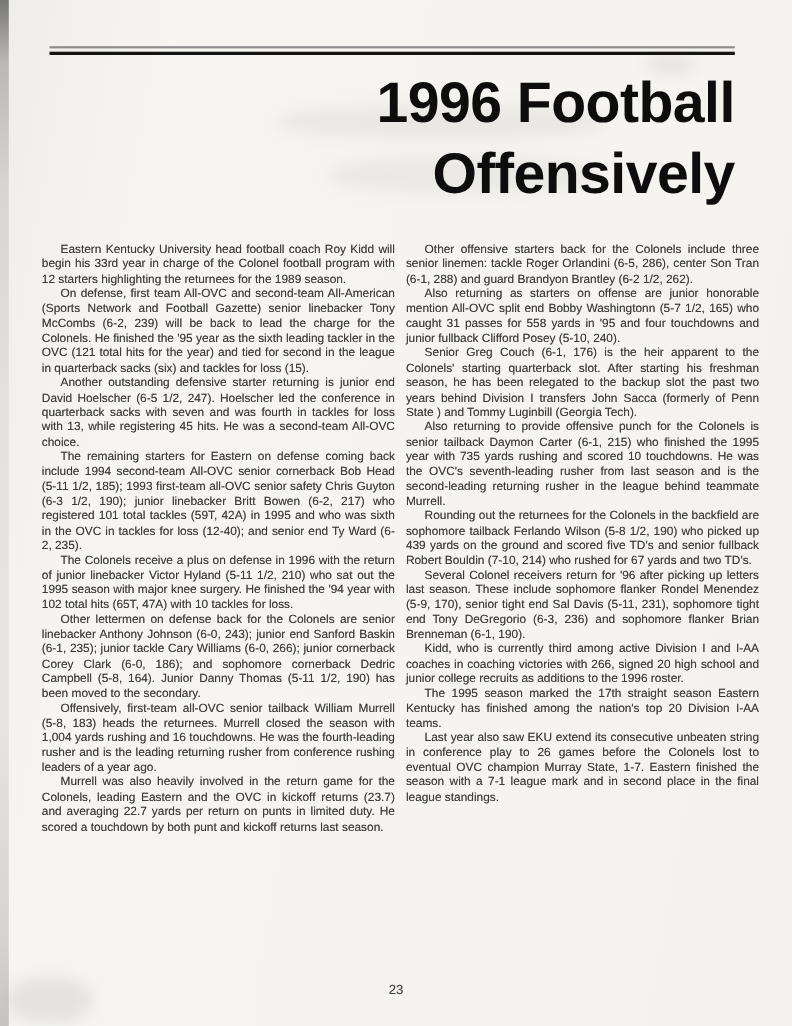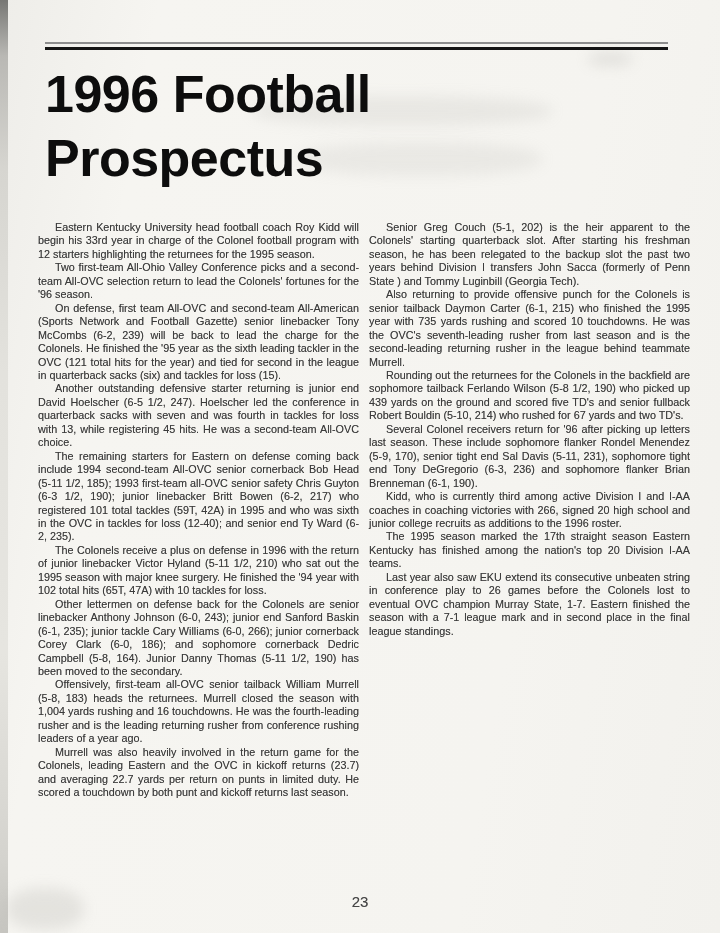--- a/index.html
+++ b/index.html
@@ -34,21 +34,21 @@
   .smudge.s4 { left: 6px;   top: 888px; width: 78px;  height: 42px; opacity: .28; }
   .smudge.s5 { left: 556px; top: 246px; width: 60px;  height: 12px; opacity: .15; }
 
   .top-rule {
     position: absolute; left: 45px; top: 42px; width: 623px; height: 3px;
     border-top: 2px solid #8d8d8d;
     border-bottom: 3px solid #141414;
   }
   .title-block {
     position: absolute; left: 45px; top: 62px; width: 623px;
-    text-align: left;
+    text-align: right;
     font-weight: bold;
     font-size: 52px;
     line-height: 64px;
     color: #0d0d0d;
     letter-spacing: -0.5px;
   }
   .columns {
     position: absolute; left: 38px; top: 221px; width: 652px;
     display: flex; gap: 10px;
   }
@@ -57,21 +57,21 @@
     font-size: 10.8px;
     line-height: 13.45px;
     text-align: justify;
     color: #3b3b3b;
     text-shadow: 0 0 0.4px rgba(60,60,60,0.55);
   }
   .col p { margin: 0; text-indent: 17px; }
   .page-number {
     position: absolute; left: 0; right: 0; top: 893px;
     text-align: center;
-    font-size: 15px;
+    font-size: 12px;
     color: #474747;
     text-shadow: 0 0 0.4px rgba(70,70,70,0.5);
   }
 </style>
 </head>
 <body>
 
 <div class="scan-page">
 
   <div class="left-edge"></div>
@@ -79,39 +79,40 @@
   <div class="smudge s1"></div>
   <div class="smudge s2"></div>
   <div class="smudge s3"></div>
   <div class="smudge s4"></div>
   <div class="smudge s5"></div>
 
   <div class="top-rule"></div>
 
   <div class="title-block">
     <div>1996 Football</div>
-    <div>Prospectus</div>
+    <div>Offensively</div>
   </div>
 
   <div class="columns">
     <div class="col">
-      <p>Eastern Kentucky University head football coach Roy Kidd will begin his 33rd year in charge of the Colonel football program with 12 starters highlighting the returnees for the 1995 season.</p>
-      <p>Two first-team All-Ohio Valley Conference picks and a second-team All-OVC selection return to lead the Colonels' fortunes for the '96 season.</p>
+      <p>Eastern Kentucky University head football coach Roy Kidd will begin his 33rd year in charge of the Colonel football program with 12 starters highlighting the returnees for the 1989 season.</p>
       <p>On defense, first team All-OVC and second-team All-American (Sports Network and Football Gazette) senior linebacker Tony McCombs (6-2, 239) will be back to lead the charge for the Colonels.  He finished the '95 year as the sixth leading tackler in the OVC (121 total hits for the year) and tied for second in the league in quarterback sacks (six) and tackles for loss (15).</p>
       <p>Another outstanding defensive starter returning is junior end David Hoelscher (6-5 1/2, 247). Hoelscher led the conference in quarterback sacks with seven and was fourth in tackles for loss with 13, while registering 45 hits. He was a second-team All-OVC choice.</p>
       <p>The remaining starters for Eastern on defense coming back include 1994 second-team All-OVC senior cornerback Bob Head (5-11 1/2, 185); 1993 first-team all-OVC senior safety Chris Guyton (6-3 1/2, 190); junior linebacker Britt Bowen (6-2, 217) who registered 101 total tackles (59T, 42A) in 1995 and who was sixth in the OVC in tackles for loss (12-40); and senior end Ty Ward (6-2, 235).</p>
       <p>The Colonels receive a plus on defense in 1996 with the return of junior linebacker Victor Hyland (5-11 1/2, 210) who sat out the 1995 season with major knee surgery.  He finished the '94 year with 102 total hits (65T, 47A) with 10 tackles for loss.</p>
       <p>Other lettermen on defense back for the Colonels are senior linebacker Anthony Johnson (6-0, 243); junior end Sanford Baskin (6-1, 235); junior tackle Cary Williams (6-0, 266); junior cornerback Corey Clark (6-0, 186); and sophomore cornerback Dedric Campbell (5-8, 164). Junior Danny Thomas (5-11 1/2, 190) has been moved to the secondary.</p>
       <p>Offensively, first-team all-OVC senior tailback William Murrell (5-8, 183) heads the returnees.  Murrell closed the season with 1,004 yards rushing and 16 touchdowns.  He was the fourth-leading rusher and is the leading returning rusher from conference rushing leaders of a year ago.</p>
       <p>Murrell was also heavily involved in the return game for the Colonels, leading Eastern and the OVC in kickoff returns (23.7) and averaging 22.7 yards per return on punts in limited duty.  He scored a touchdown by both punt and kickoff returns last season.</p>
     </div>
     <div class="col">
-      <p>Senior Greg Couch (5-1, 202) is the heir apparent to the Colonels' starting quarterback slot.  After starting his freshman season, he has been relegated to the backup slot the past two years behind Division I transfers John Sacca (formerly of Penn State ) and Tommy Luginbill (Georgia Tech).</p>
+      <p>Other offensive starters back for the Colonels include three senior linemen:  tackle Roger Orlandini (6-5, 286), center Son Tran (6-1, 288) and guard Brandyon Brantley (6-2 1/2, 262).</p>
+      <p>Also returning as starters on offense are junior honorable mention All-OVC split end Bobby Washingtonn (5-7 1/2, 165) who caught 31 passes for 558 yards in '95 and four touchdowns and junior fullback Clifford Posey (5-10, 240).</p>
+      <p>Senior Greg Couch (6-1, 176) is the heir apparent to the Colonels' starting quarterback slot.  After starting his freshman season, he has been relegated to the backup slot the past two years behind Division I transfers John Sacca (formerly of Penn State ) and Tommy Luginbill (Georgia Tech).</p>
       <p>Also returning to provide offensive punch for the Colonels is senior tailback Daymon Carter (6-1, 215) who finished the 1995 year with 735 yards rushing and scored 10 touchdowns. He was the OVC's seventh-leading rusher from last season and is the second-leading returning rusher in the league behind teammate Murrell.</p>
-      <p>Rounding out the returnees for the Colonels in the backfield are sophomore tailback Ferlando Wilson (5-8 1/2, 190) who picked up 439 yards on the ground and scored five TD's and senior fullback Robert Bouldin (5-10, 214) who rushed for 67 yards and two TD's.</p>
+      <p>Rounding out the returnees for the Colonels in the backfield are sophomore tailback Ferlando Wilson (5-8 1/2, 190) who picked up 439 yards on the ground and scored five TD's and senior fullback Robert Bouldin (7-10, 214) who rushed for 67 yards and two TD's.</p>
       <p>Several Colonel receivers return for '96 after picking up letters last season. These include sophomore flanker Rondel Menendez (5-9, 170), senior tight end Sal Davis (5-11, 231), sophomore tight end Tony DeGregorio (6-3, 236) and sophomore flanker Brian Brenneman (6-1, 190).</p>
       <p>Kidd, who is currently third among active Division I and I-AA coaches in coaching victories with 266, signed 20 high school and junior college recruits as additions to the 1996 roster.</p>
       <p>The 1995 season marked the 17th straight season Eastern Kentucky has finished among the nation's top 20 Division I-AA teams.</p>
       <p>Last year also saw EKU extend its consecutive unbeaten string in conference play to 26 games before the Colonels lost to eventual OVC champion Murray State, 1-7.  Eastern finished the season with a 7-1 league mark and in second place in the final league standings.</p>
     </div>
   </div>
 
   <div class="page-number">23</div>
 
 </div>

